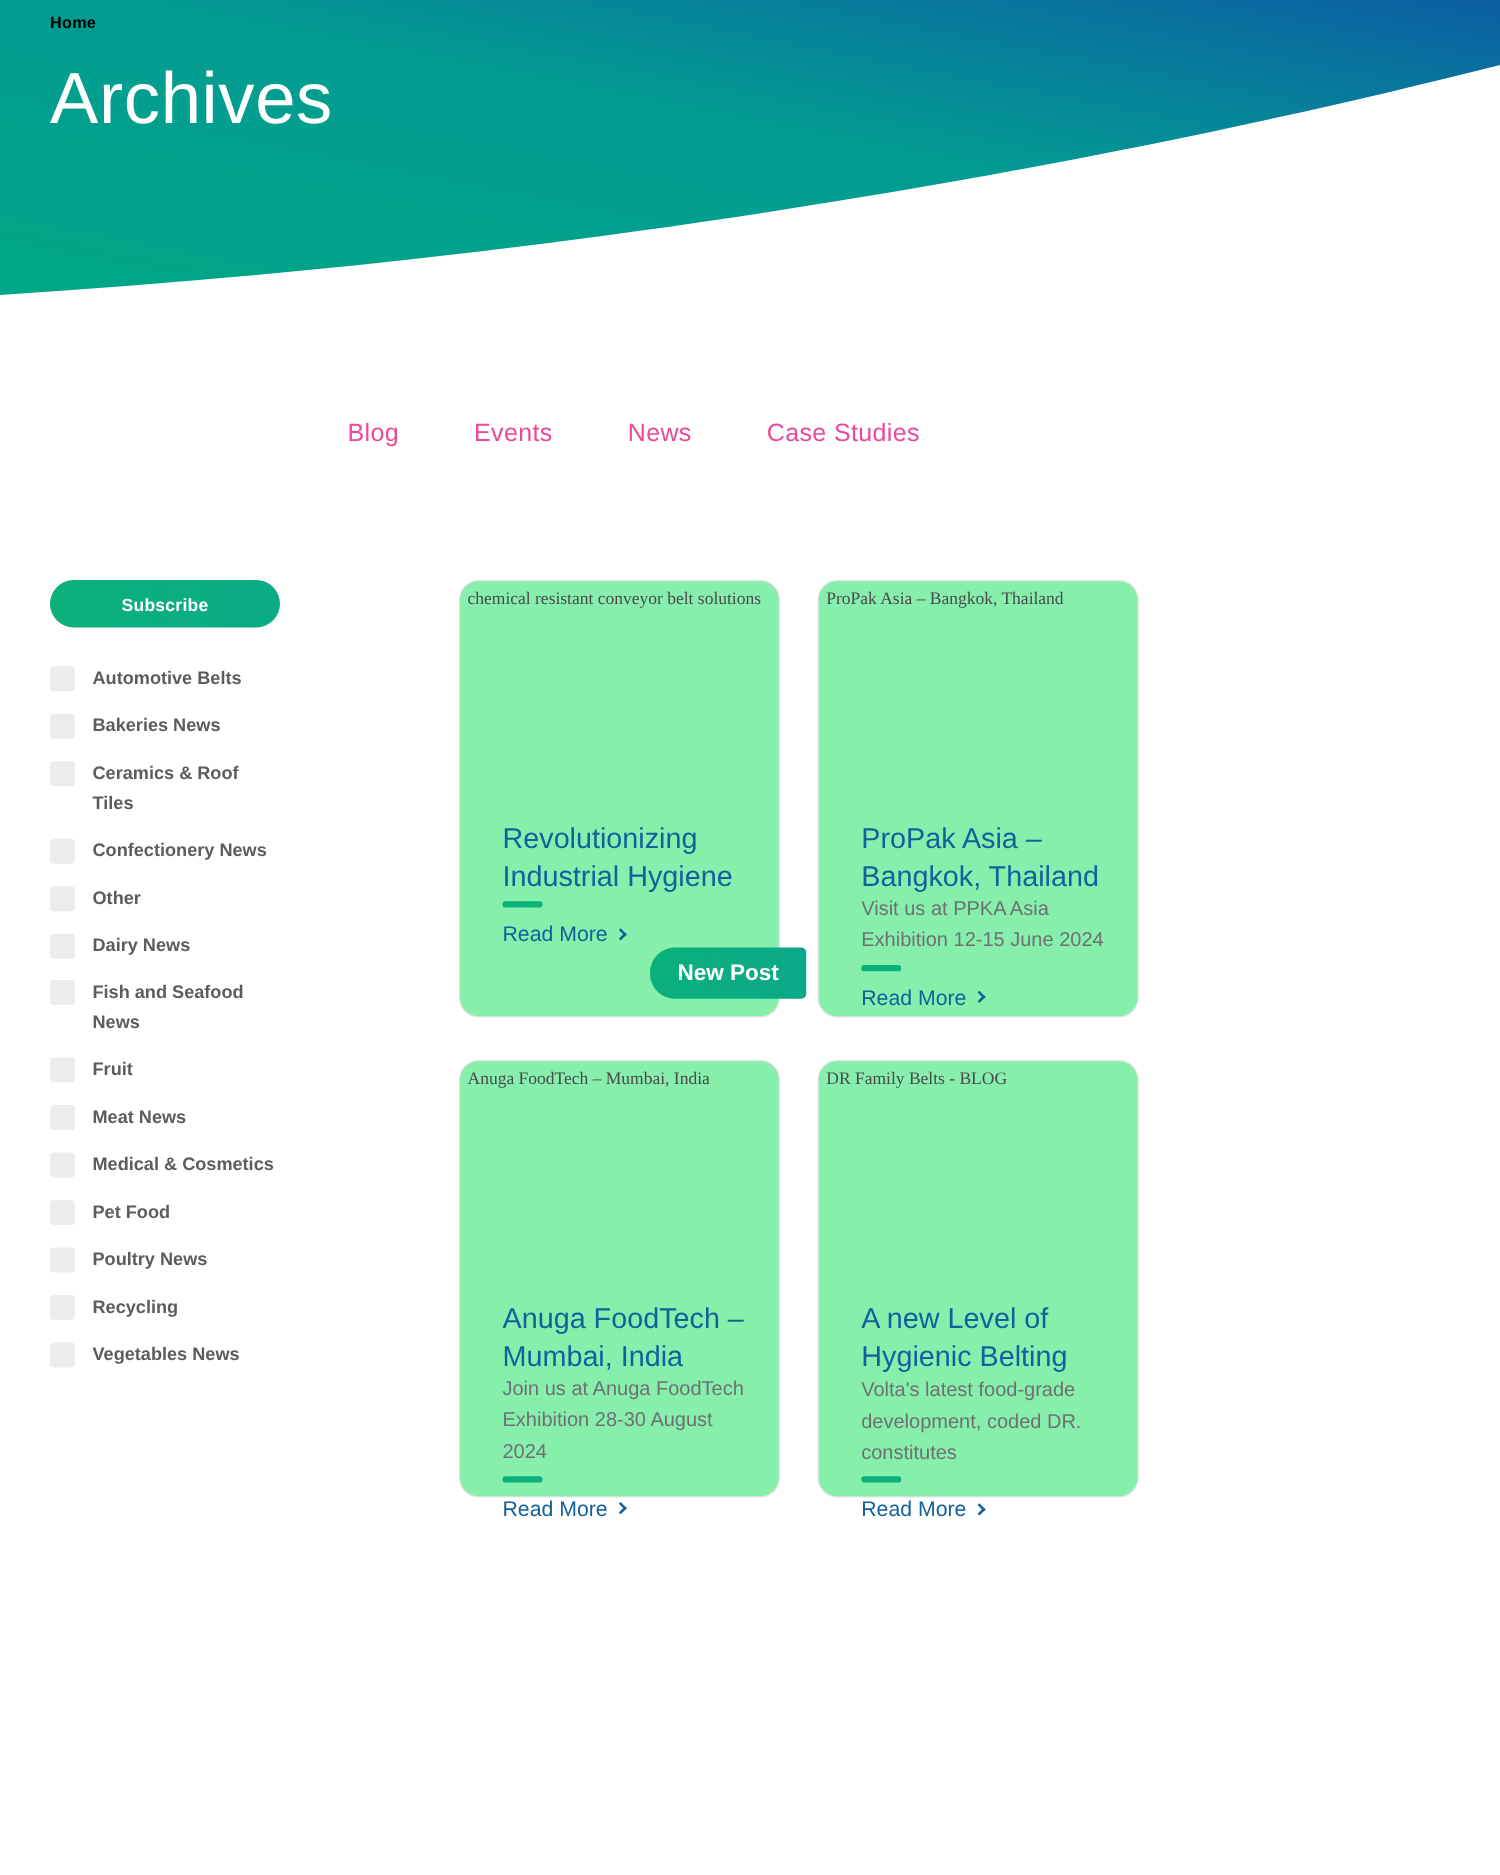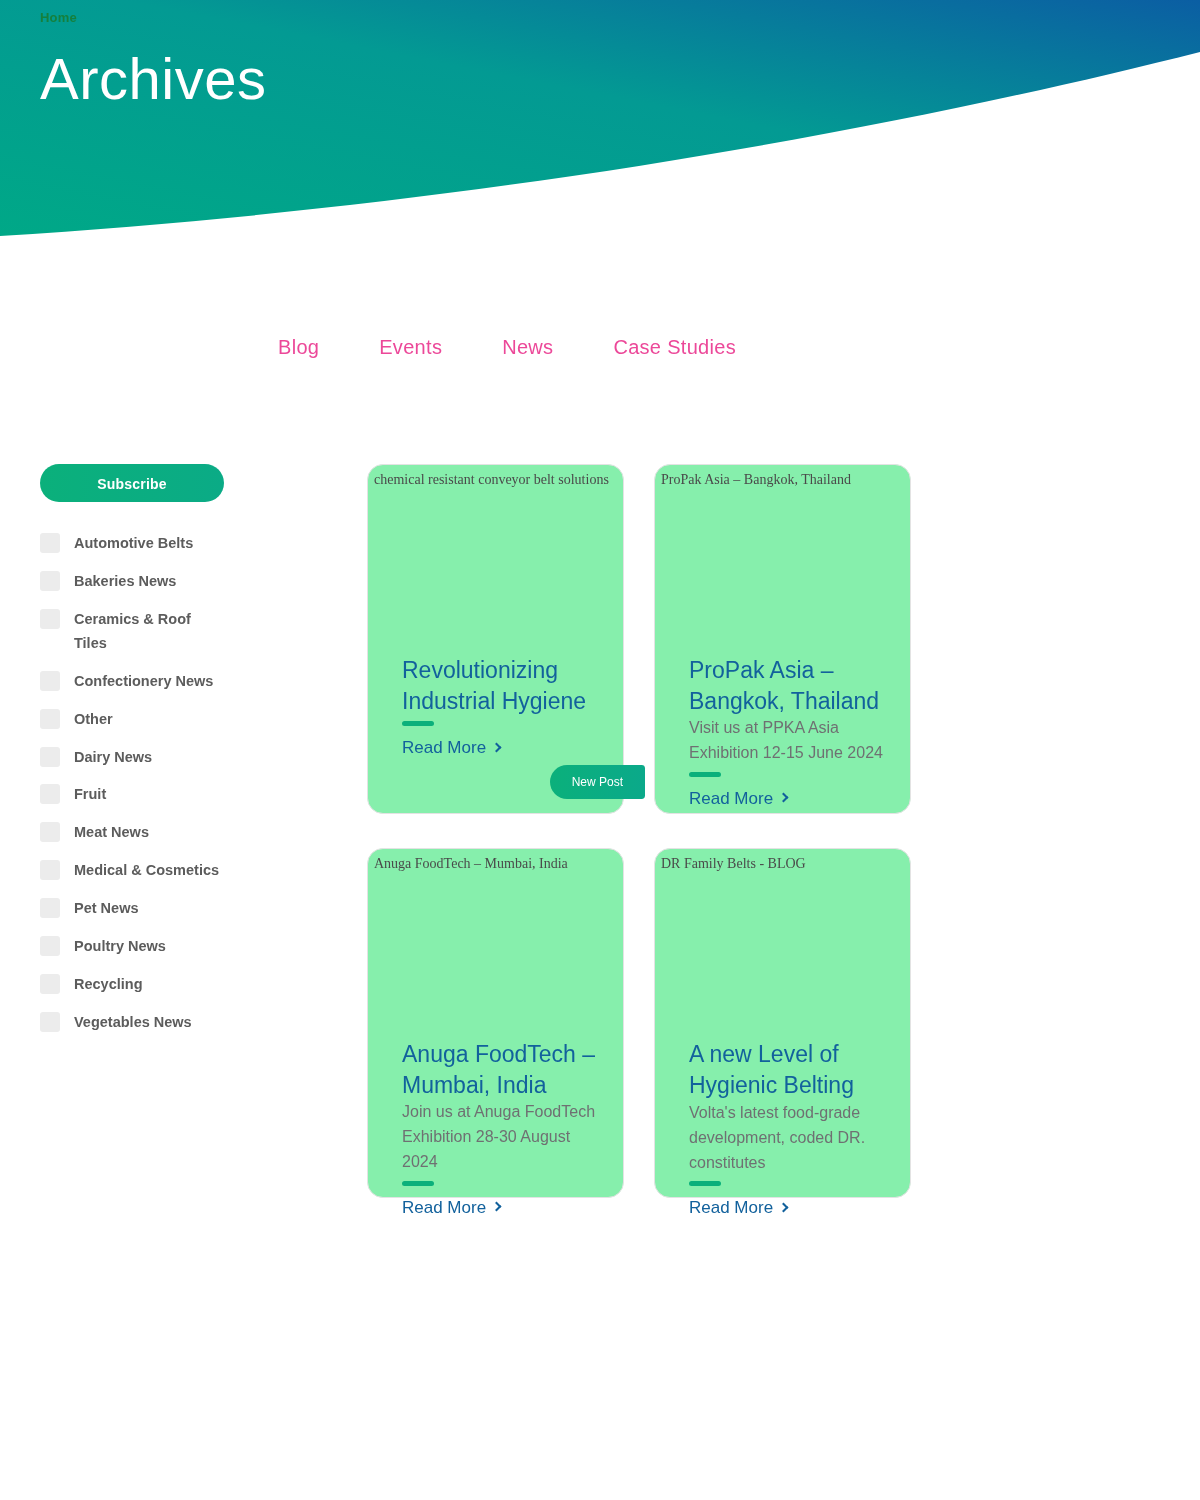--- a/index.html
+++ b/index.html
@@ -19,21 +19,21 @@
     overflow: hidden;
   }
   .hero-svg { position: absolute; top: 0; left: 0; }
   .hero-content {
     position: absolute;
     top: 0; left: 0;
     width: 100%;
     padding: 10px 0 0 40px;
   }
   .breadcrumb {
-    color: #15803d;
+    color: #000000;
     font-size: 13px;
     font-weight: bold;
     letter-spacing: 0.2px;
     margin: 0 0 24px 0;
   }
   .page-title {
     color: #ffffff;
     font-size: 58px;
     font-weight: 400;
     letter-spacing: 0.5px;
@@ -190,22 +190,22 @@
     transform: rotate(-45deg);
     position: relative;
     top: -1px;
   }
   .badge {
     position: absolute;
     right: -22px;
     bottom: 14px;
     background: linear-gradient(90deg, #0bb07b 0%, #0ba98a 100%);
     color: #fff;
-    font-size: 12px;
-    font-weight: normal;
+    font-size: 18px;
+    font-weight: bold;
     padding: 10px 22px;
     border-top-left-radius: 20px;
     border-bottom-left-radius: 20px;
     border-top-right-radius: 4px;
     border-bottom-right-radius: 4px;
     white-space: nowrap;
   }
 
   
   .card.v1 .card-body { top: 190px; }
@@ -264,33 +264,37 @@
       <li class="filter-item">
         <span class="checkbox"></span>
         <span class="filter-label">Other</span>
       </li>
       <li class="filter-item">
         <span class="checkbox"></span>
         <span class="filter-label">Dairy News</span>
       </li>
       <li class="filter-item">
         <span class="checkbox"></span>
+        <span class="filter-label">Fish and Seafood News</span>
+      </li>
+      <li class="filter-item">
+        <span class="checkbox"></span>
         <span class="filter-label">Fruit</span>
       </li>
       <li class="filter-item">
         <span class="checkbox"></span>
         <span class="filter-label">Meat News</span>
       </li>
       <li class="filter-item">
         <span class="checkbox"></span>
         <span class="filter-label">Medical &amp; Cosmetics</span>
       </li>
       <li class="filter-item">
         <span class="checkbox"></span>
-        <span class="filter-label">Pet News</span>
+        <span class="filter-label">Pet Food</span>
       </li>
       <li class="filter-item">
         <span class="checkbox"></span>
         <span class="filter-label">Poultry News</span>
       </li>
       <li class="filter-item">
         <span class="checkbox"></span>
         <span class="filter-label">Recycling</span>
       </li>
       <li class="filter-item">

